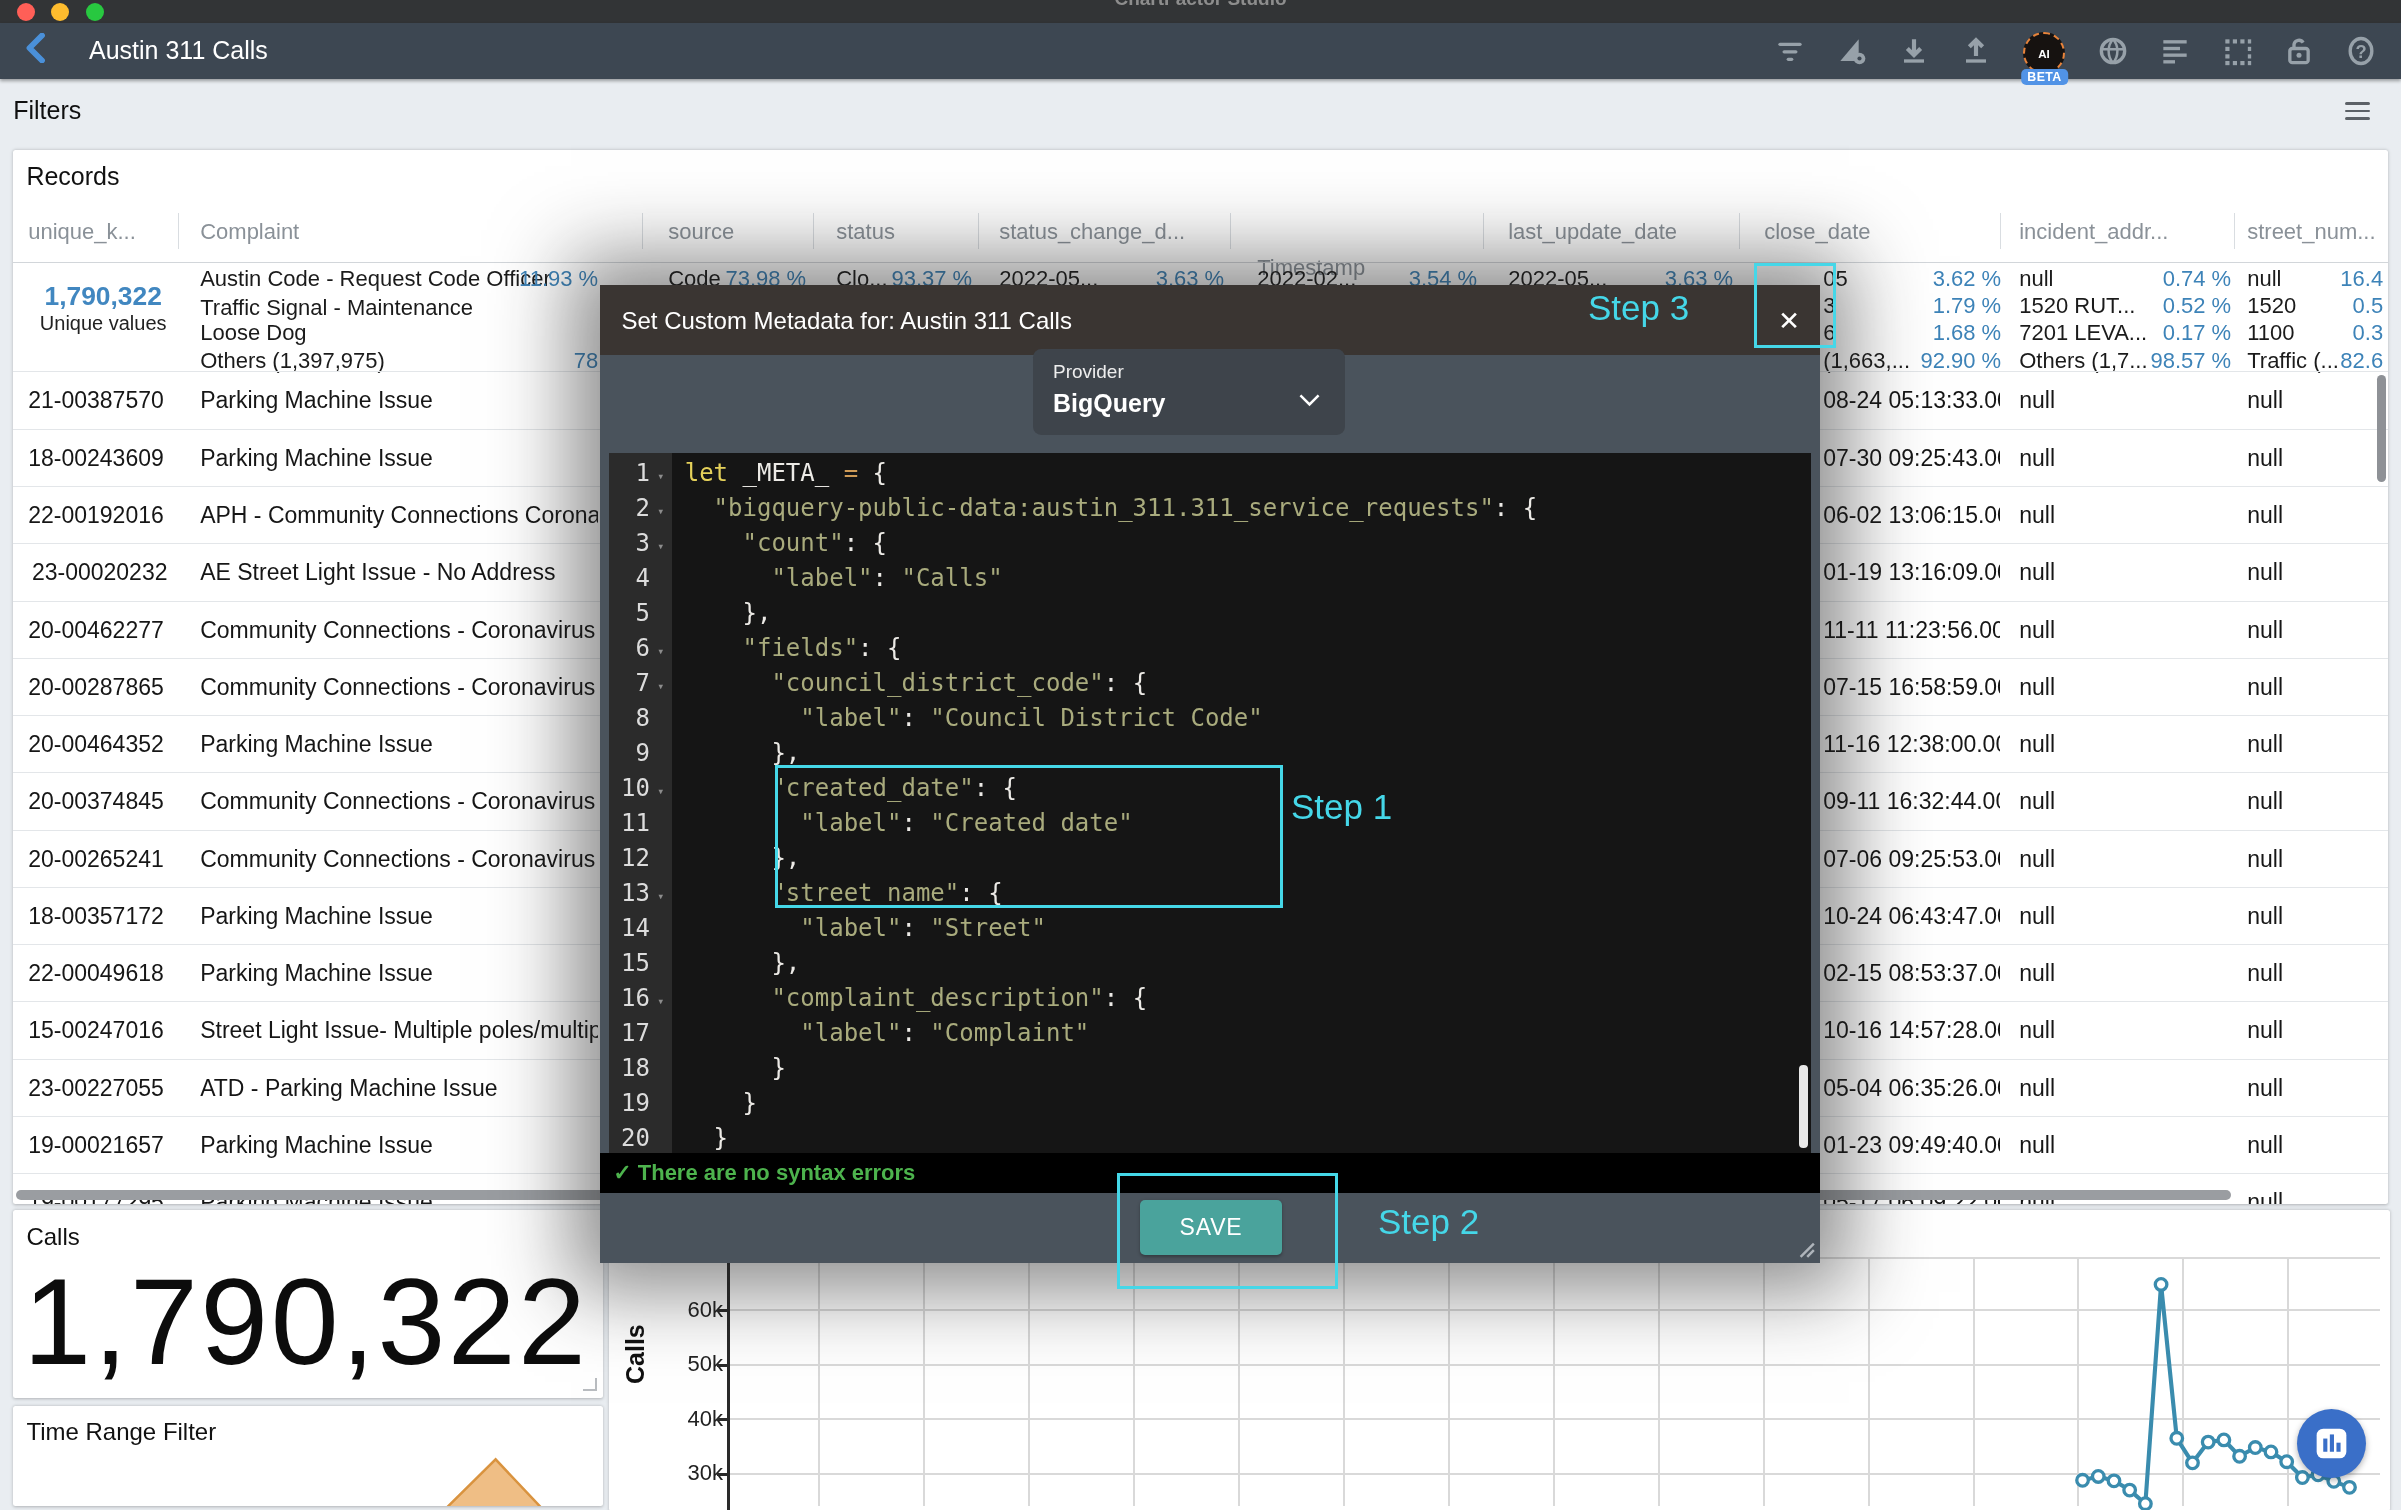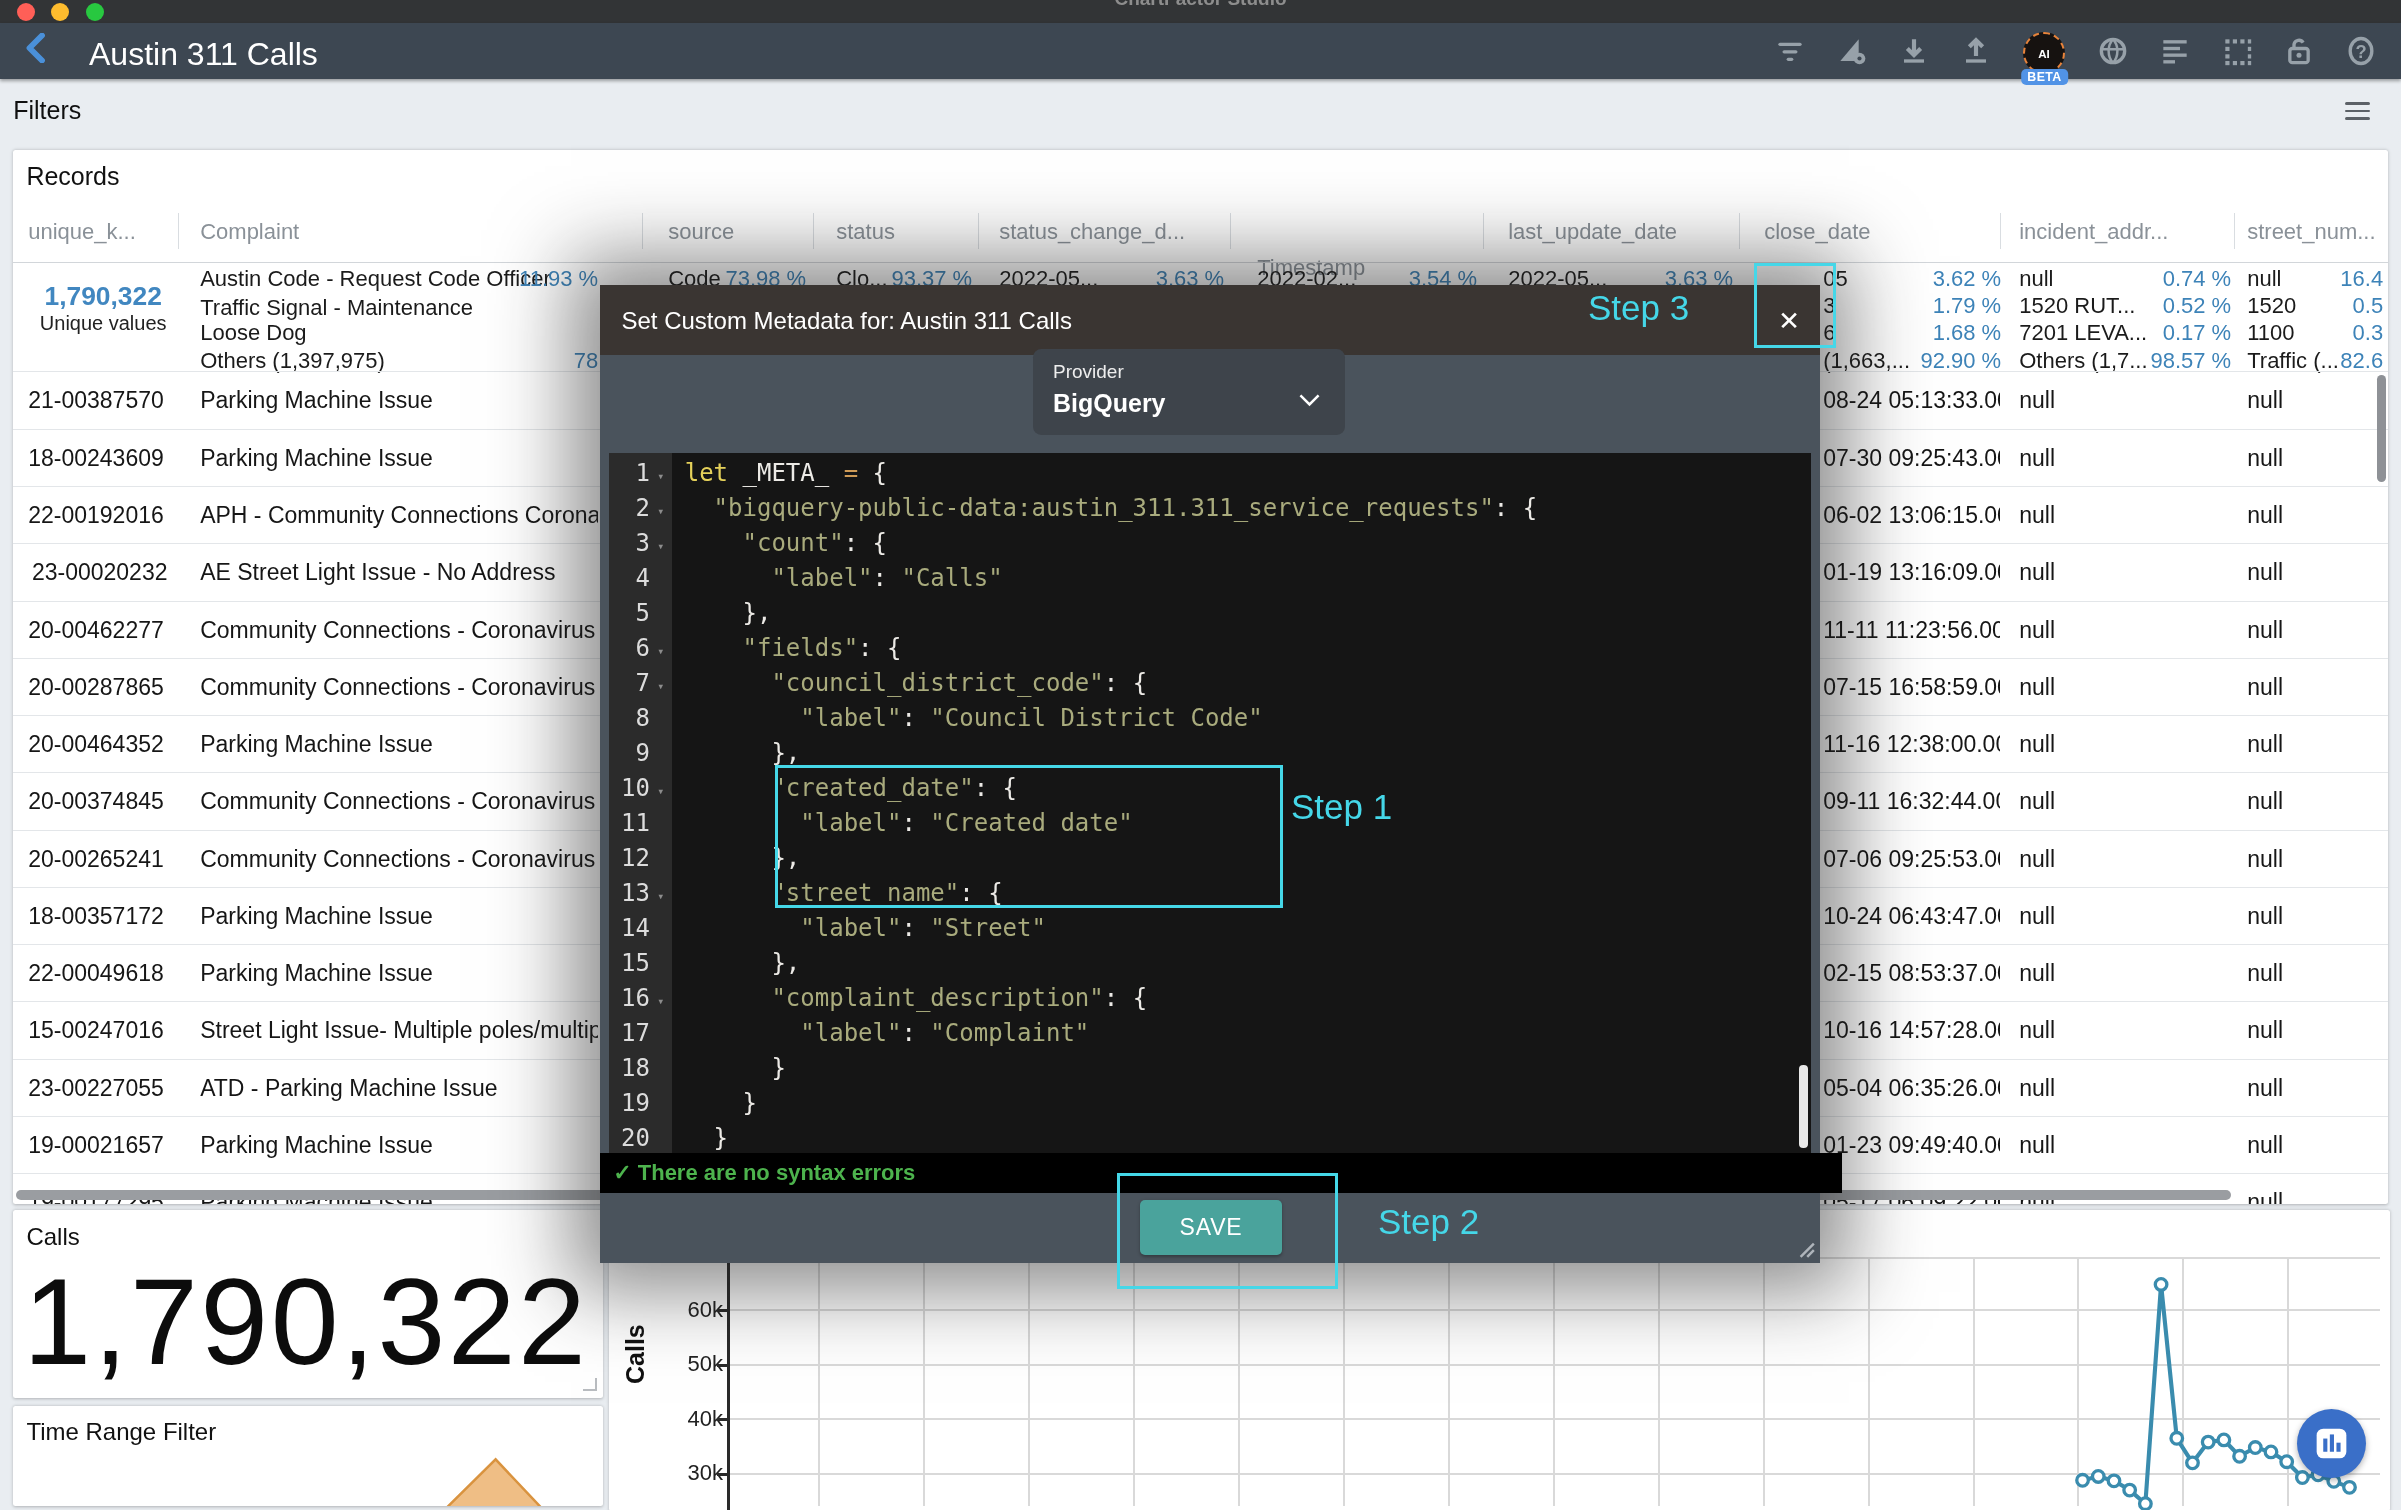--- a/index.html
+++ b/index.html
@@ -8,21 +8,21 @@
   .abs{position:absolute;}
 
   
   #macbar{position:absolute;left:0;top:0;width:100%;height:23px;background:#323436;}
   .tl{position:absolute;top:2.5px;width:18px;height:18px;border-radius:50%;}
   #mac-title-clip{position:absolute;left:50%;transform:translateX(-50%);top:0;height:10.7px;overflow:hidden;}
   #mac-title-clip span{display:block;margin-top:-11.6px;font-size:19px;font-weight:700;color:#8d8d8d;white-space:nowrap;}
 
   
   #appbar{position:absolute;left:0;top:23px;width:100%;height:56px;background:#3d4752;box-shadow:0 1.7px 3.3px rgba(0,0,0,.35);}
-  #appbar-title{position:absolute;left:89px;top:13.2px;font-size:32px;color:#fff;}
+  #appbar-title{position:absolute;left:89px;top:13.2px;font-size:25px;color:#fff;}
   #back-btn{position:absolute;left:21.5px;top:10px;width:36px;height:36px;cursor:pointer;}
   #icon-row{position:absolute;right:25px;top:0;height:56px;display:flex;align-items:center;gap:32px;}
   .tb-icon{width:30px;height:30px;display:block;}
   #ai-wrap{position:relative;width:43px;height:43px;margin-top:5px;}
   #ai-circle{width:38px;height:38px;border-radius:50%;background:#161210;border:2.5px dashed #e8833a;
              display:flex;align-items:center;justify-content:center;color:#fff;font-size:11.6px;font-weight:700;}
   #beta-badge{position:absolute;left:50%;transform:translateX(-50%);bottom:-10px;background:#5193e6;color:#fff;
               font-size:12.4px;font-weight:700;padding:0.8px 6.6px;border-radius:5px;letter-spacing:0.4px;}
 
   
@@ -83,21 +83,21 @@
   #editor{position:absolute;left:9px;top:168px;width:1202px;height:700px;background:#151515;overflow:hidden;
           font-family:"DejaVu Sans Mono",monospace;}
   #gutter-bg{position:absolute;left:0;top:0;width:63px;height:100%;background:#2b2b2b;}
   .cline{position:absolute;left:0;width:100%;height:35px;display:flex;align-items:center;}
   .lnum{width:41px;text-align:right;font-size:24px;color:#dcdcdc;flex:none;}
   .lcaret{width:21.5px;font-size:11.6px;color:#8d8d8d;text-align:center;flex:none;padding-top:6.6px;}
   .lcode{white-space:pre;font-size:24px;color:#eceae6;padding-left:13.2px;}
   .str{color:#a9ab7d;} .kw{color:#e5d15a;} .op{color:#cf9b56;}
   #editor-scroll-thumb{position:absolute;right:3.3px;top:612px;width:9px;height:83px;background:#e9e9e9;border-radius:4.1px;}
 
-  #modal-status{position:absolute;left:0;top:868px;width:100%;height:40px;background:#000;padding-left:22px;}
+  #modal-status{position:absolute;left:0;top:868px;width:100%;height:40px;background:#000;}
   #status-text{position:absolute;left:13.2px;top:6.6px;font-size:22px;font-weight:700;color:#4db34d;}
   #save-btn{position:absolute;left:540px;top:915px;width:142px;height:55px;background:#4aa39c;border:none;border-radius:5px;
             color:#fff;font-size:23px;letter-spacing:0.8px;font-family:"Liberation Sans",sans-serif;cursor:pointer;box-shadow:0 1.7px 3.3px rgba(0,0,0,.3);}
   #modal-resize{position:absolute;right:5px;bottom:5px;}
 
   
   .anno-box{position:absolute;border:3.3px solid #45d7e8;z-index:40;pointer-events:none;}
   .anno-label{position:absolute;font-size:35px;color:#45d7e8;z-index:40;pointer-events:none;}
 
   #modal{z-index:30;}

